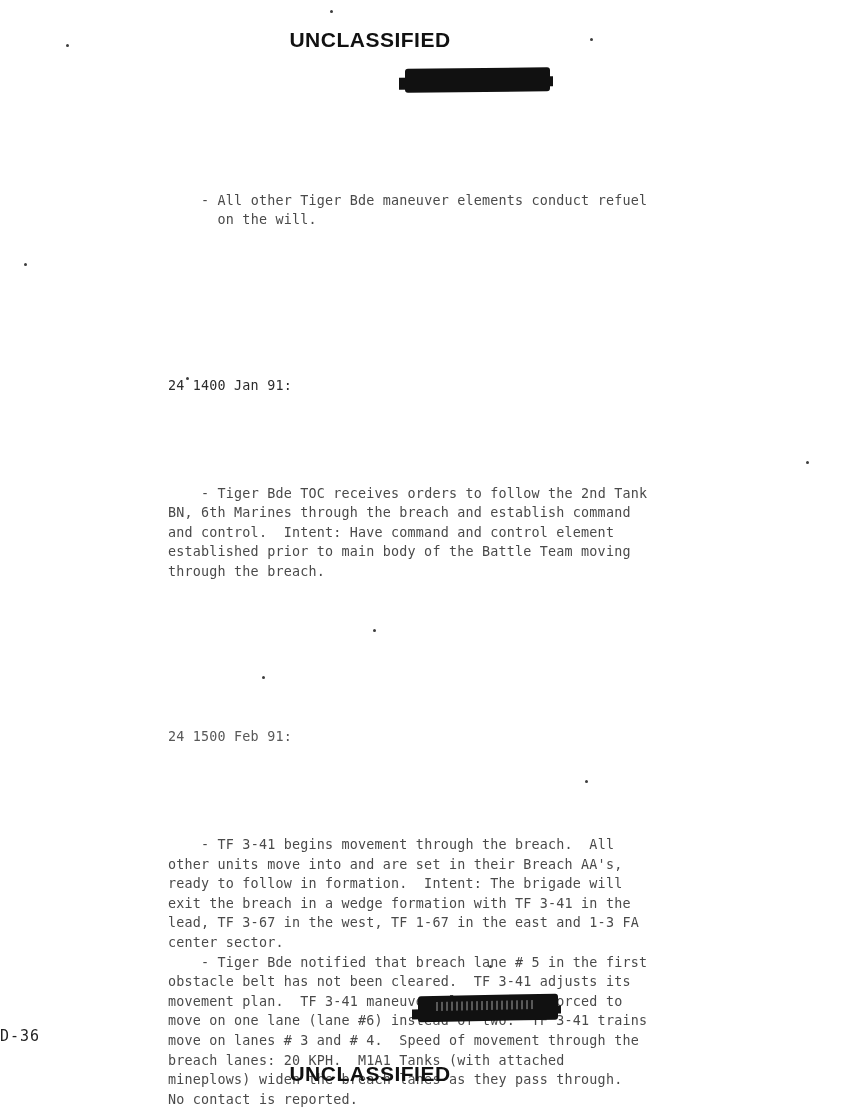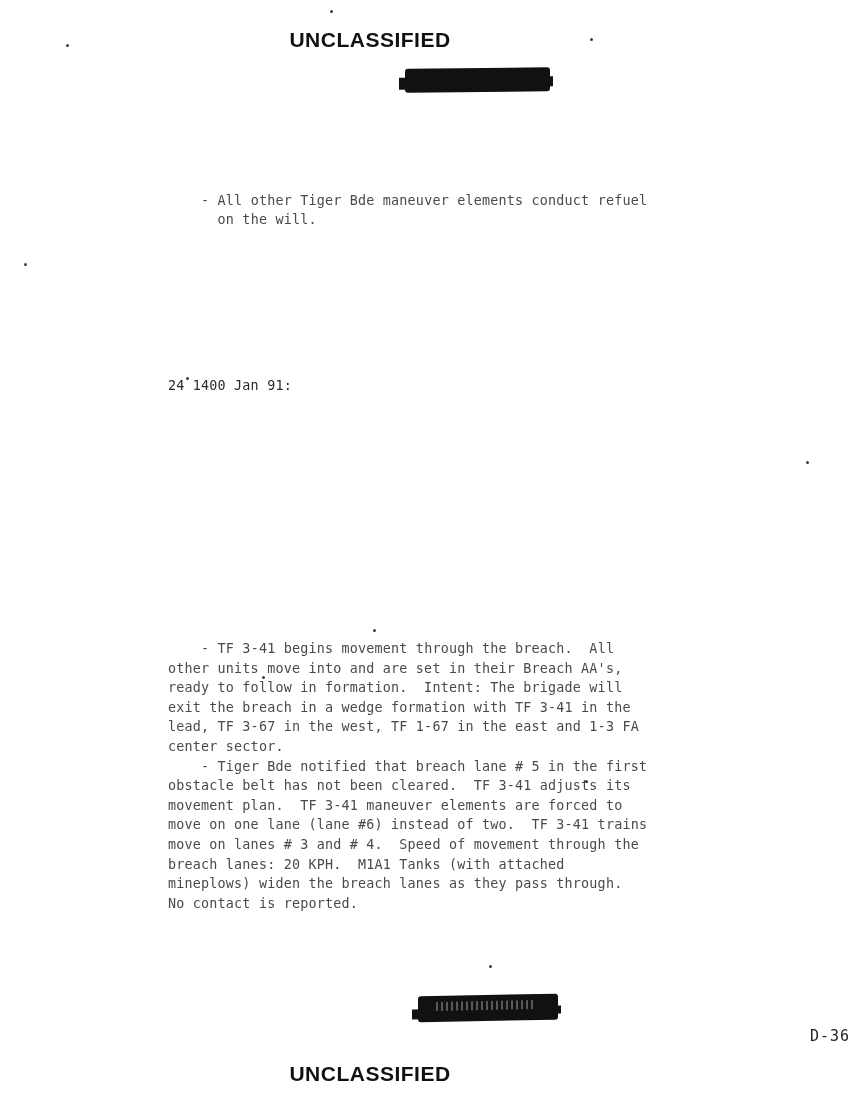--- a/index.html
+++ b/index.html
@@ -99,21 +99,21 @@
 
   .faded { color: #4a4a4a; }
   .fainter { color: #585858; }
 
   
   .page-number {
     position: absolute;
     left: 0;
     top: 1027px;
     width: 850px;
-    text-align: right;
+    text-align: left;
     font-size: 15px;
     letter-spacing: 1px;
     color: #222;
     font-family: "DejaVu Sans Mono", monospace;
   }
 
   
   .speck {
     position: absolute;
     background: #3d3d3d;
@@ -131,23 +131,29 @@
 
   <div class="doc-body">
 
     <div class="para faded">    - All other Tiger Bde maneuver elements conduct refuel
       on the will.</div>
 
     <div class="gap-lg"></div>
 
     <div class="para">24 1400 Jan 91:</div>
     <div class="gap-sm"></div>
+    <div class="para faded">    - Tiger Bde TOC receives orders to follow the 2nd Tank
+BN, 6th Marines through the breach and establish command
+and control.  Intent: Have command and control element
+established prior to main body of the Battle Team moving
+through the breach.</div>
 
     <div class="gap-lg"></div>
 
+    <div class="para fainter">24 1500 Feb 91:</div>
     <div class="gap-sm"></div>
     <div class="para faded">    - TF 3-41 begins movement through the breach.  All
 other units move into and are set in their Breach AA's,
 ready to follow in formation.  Intent: The brigade will
 exit the breach in a wedge formation with TF 3-41 in the
 lead, TF 3-67 in the west, TF 1-67 in the east and 1-3 FA
 center sector.
     - Tiger Bde notified that breach lane # 5 in the first
 obstacle belt has not been cleared.  TF 3-41 adjusts its
 movement plan.  TF 3-41 maneuver elements are forced to

